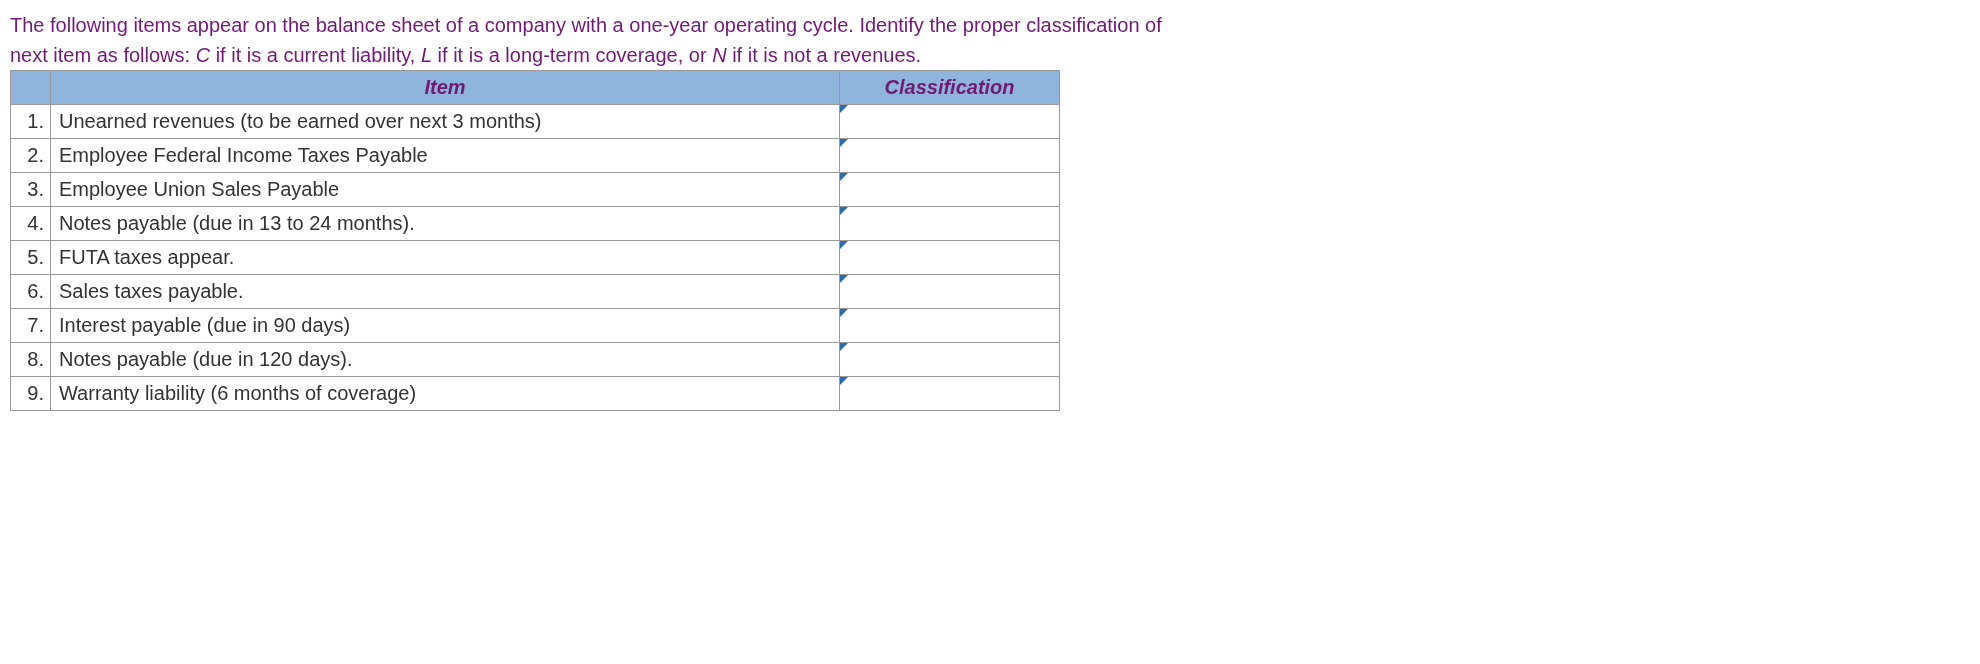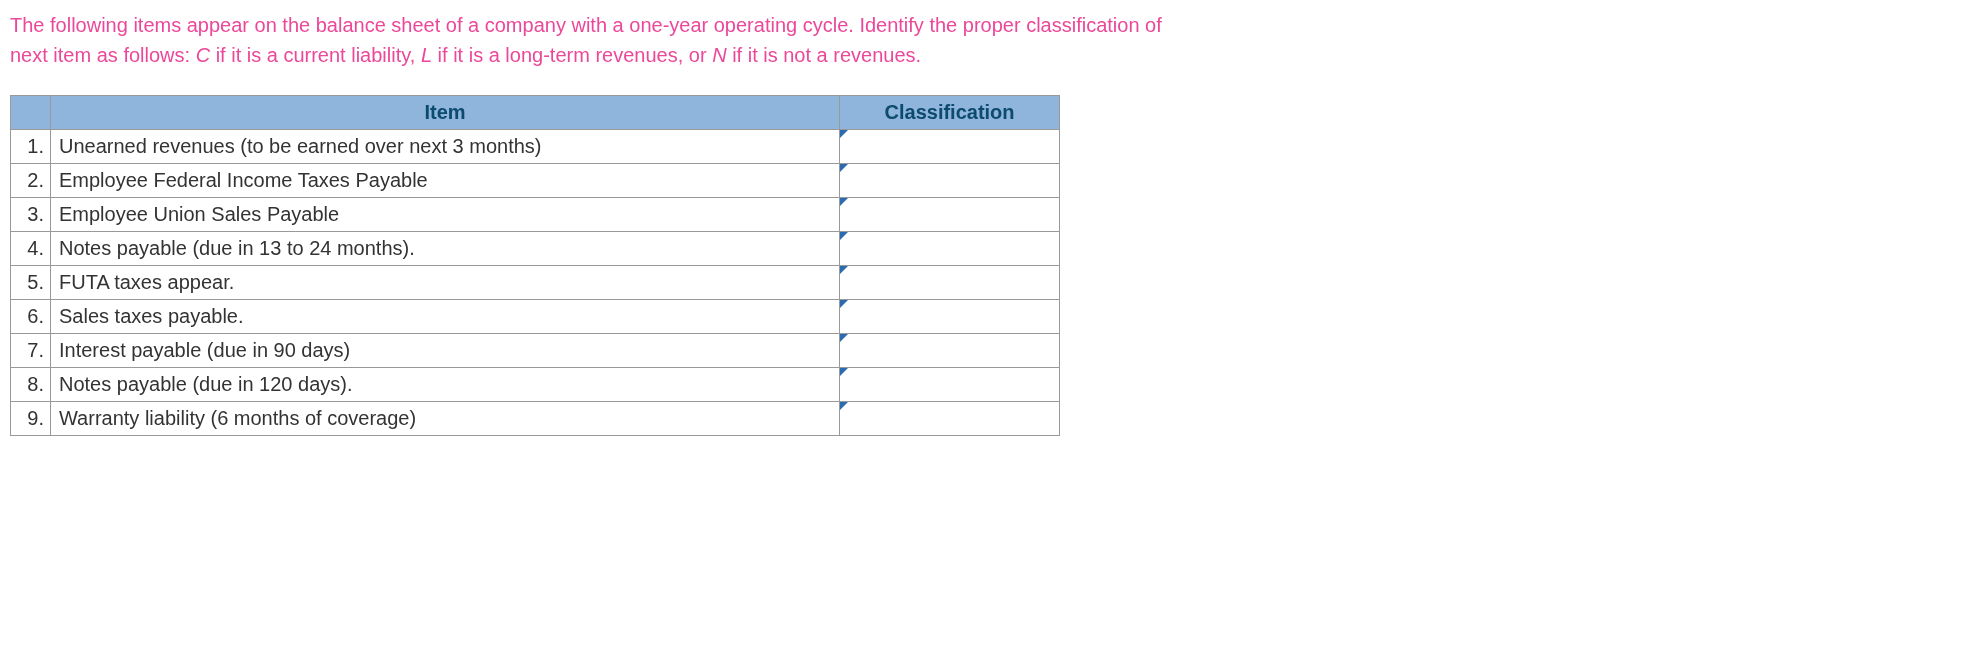--- a/index.html
+++ b/index.html
@@ -8,43 +8,43 @@
       padding: 0;
     }
     body {
       font-family: Arial, Helvetica, sans-serif;
       font-size: 20px;
       color: #333;
       background: #fff;
       padding: 10px;
     }
     .instructions {
-      margin-bottom: 25px;
       line-height: 1.5;
-      color: #ec4899;
+      color: #701a75;
     }
     .instructions .italic {
       font-style: italic;
     }
     table {
       border-collapse: collapse;
       width: 1050px;
     }
     th, td {
       border: 1px solid #999;
       padding: 4px 8px;
       text-align: left;
       height: 34px;
       vertical-align: middle;
     }
     th {
       background: #8fb5dc;
       text-align: center;
       font-weight: bold;
-      color: #0c4a6e;
+      color: #701a75;
+      font-style: italic;
     }
     .col-num {
       width: 40px;
       text-align: right;
       padding-right: 6px;
     }
     .col-item {
       width: 790px;
     }
     .col-class {
@@ -80,21 +80,21 @@
     .header-corner {
       background: #8fb5dc;
       width: 40px;
     }
   </style>
 </head>
 <body>
 
 <div class="instructions">
   <span>The following items appear on the balance sheet of a company with a one-year operating cycle. Identify the proper classification of</span><br>
-  <span>next item as follows: </span><span class="italic">C</span><span> if it is a current liability, </span><span class="italic">L</span><span> if it is a long-term revenues, or </span><span class="italic">N</span><span> if it is not a revenues.</span>
+  <span>next item as follows: </span><span class="italic">C</span><span> if it is a current liability, </span><span class="italic">L</span><span> if it is a long-term coverage, or </span><span class="italic">N</span><span> if it is not a revenues.</span>
 </div>
 
 <table>
   <thead>
     <tr>
       <th class="header-corner"></th>
       <th class="col-item">Item</th>
       <th class="col-class">Classification</th>
     </tr>
   </thead>

